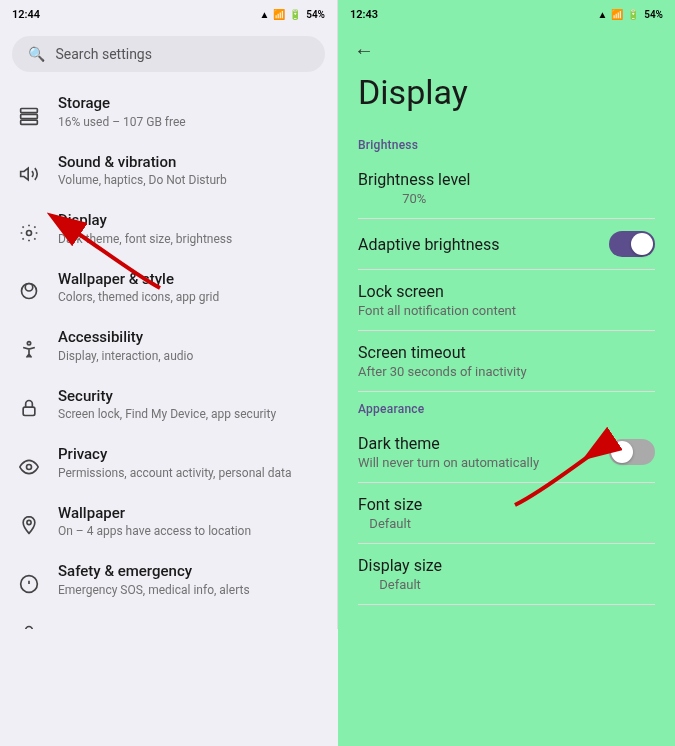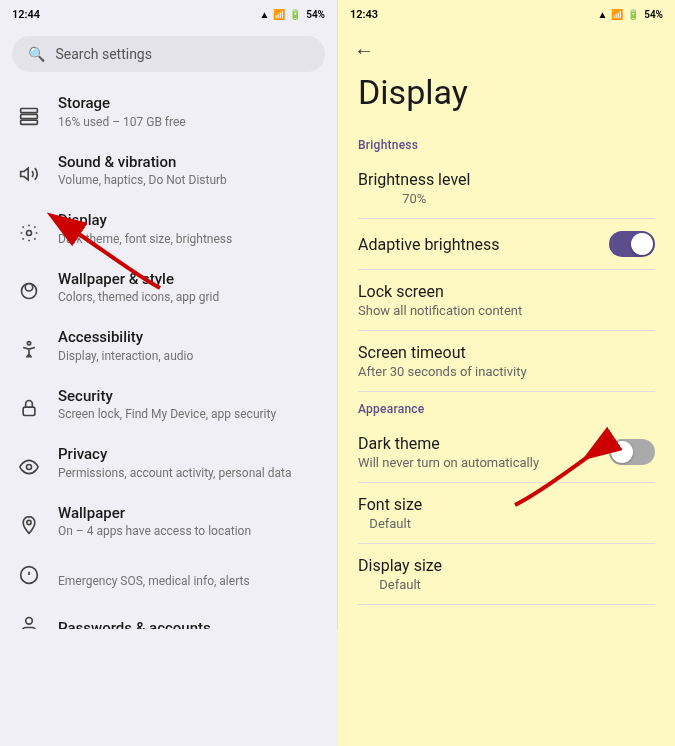--- a/index.html
+++ b/index.html
@@ -95,21 +95,21 @@
     .item-subtitle {
       font-size: 12px;
       color: #737373;
       margin-top: 1px;
     }
 
     
     .right-panel {
       width: 337px;
       height: 746px;
-      background: #fef9c3;
+      background: #86efac;
       display: flex;
       flex-direction: column;
       overflow: hidden;
     }
 
     .right-status-bar {
       display: flex;
       justify-content: space-between;
       align-items: center;
       padding: 6px 12px;
@@ -356,20 +356,21 @@
         </div>
         <div class="settings-item">
           <div class="item-icon">
             <svg width="20" height="20" viewBox="0 0 24 24" fill="none" stroke="#444" stroke-width="2">
               <circle cx="12" cy="12" r="10"></circle>
               <line x1="12" y1="8" x2="12" y2="12"></line>
               <line x1="12" y1="16" x2="12.01" y2="16"></line>
             </svg>
           </div>
           <div class="item-text">
+            <div class="item-title">Safety &amp; emergency</div>
             <div class="item-subtitle">Emergency SOS, medical info, alerts</div>
           </div>
         </div>
         <div class="settings-item">
           <div class="item-icon">
             <svg width="20" height="20" viewBox="0 0 24 24" fill="none" stroke="#444" stroke-width="2">
               <path d="M20 21v-2a4 4 0 0 0-4-4H8a4 4 0 0 0-4 4v2"></path>
               <circle cx="12" cy="7" r="4"></circle>
             </svg>
           </div>
@@ -415,21 +416,21 @@
             <div class="toggle toggle-on">
               <div class="toggle-knob"></div>
             </div>
           </div>
         </div>
         <div class="divider"></div>
         <div class="display-item">
           <div class="display-item-row">
             <div>
               <div class="display-item-title">Lock screen</div>
-              <div class="display-item-subtitle">Show all notification content</div>
+              <div class="display-item-subtitle">Font all notification content</div>
             </div>
           </div>
         </div>
         <div class="divider"></div>
         <div class="display-item">
           <div class="display-item-row">
             <div>
               <div class="display-item-title">Screen timeout</div>
               <div class="display-item-subtitle">After 30 seconds of inactivity</div>
             </div>

